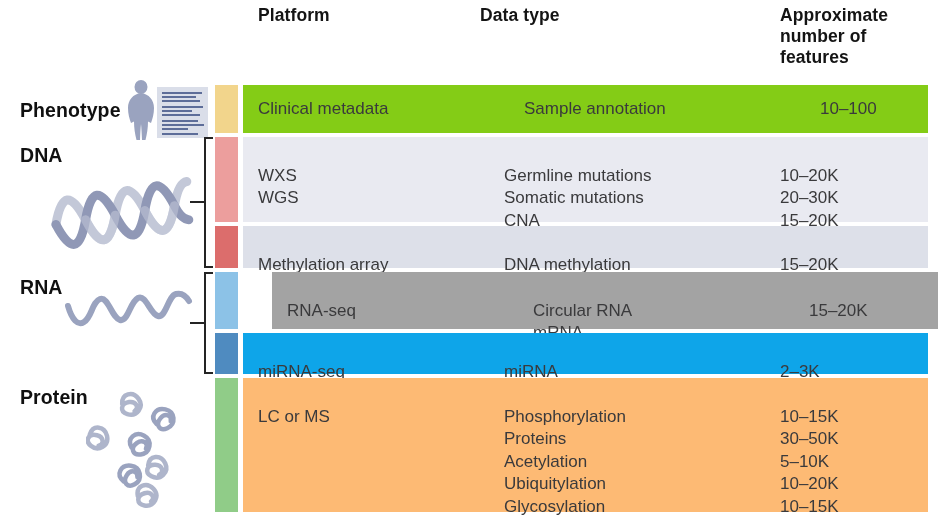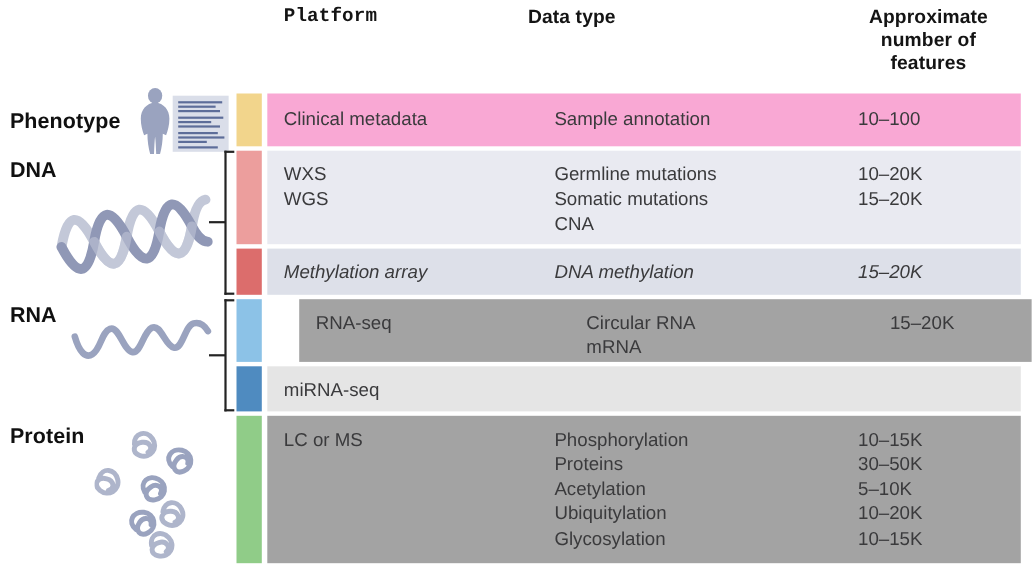--- a/index.html
+++ b/index.html
@@ -6,38 +6,38 @@
   html,body { background:#fff; }
   #canvas {
     position:relative; width:938px; height:517px; background:#ffffff;
     font-family:"Liberation Sans", sans-serif; overflow:hidden;
     -webkit-font-smoothing:antialiased;
   }
   .hdr {
     position:absolute; top:5px; font-size:17.5px; font-weight:bold;
     color:#141414; line-height:21px; letter-spacing:.1px;
   }
-  .hdr.platform  { left:258px;font-family:Liberation Mono, monospace; }
+  .hdr.platform  { left:258px; }
   .hdr.datatype  { left:480px; }
-  .hdr.features  { left:780px; width:128px;text-align:center; }
+  .hdr.features  { left:780px; width:128px; }
   .group-label {
-    position:absolute; left:9px; font-size:19.5px; font-weight:bold;
+    position:absolute; left:20px; font-size:19.5px; font-weight:bold;
     color:#101010; letter-spacing:.1px;
   }
   .illus { position:absolute; }
   .row { position:absolute; left:215px; }
   .band {
     position:absolute; left:0; top:0; width:23px; height:100%;
   }
   .cells {
     position:absolute; left:28px; top:0; width:685px; height:100%;
     display:flex; align-items:flex-start;
     font-size:17px; color:#3a3a3c; line-height:22.4px;
   }
-  .cells .col { padding-top:11px; }
+  .cells .col { padding-top:28px; }
   .col.platform { width:261px; padding-left:15px; }
   .col.datatype { width:276px; }
   .col.features { flex:1; }
   .row1 .cells .col { padding-top:13px; }
   .bracket {
     position:absolute; left:204px; width:9px;
     border:2px solid #242424; border-right:none;
   }
   .bracket-stem {
     position:absolute; left:190px; width:15px; height:2px; background:#242424;
@@ -104,21 +104,21 @@
     <use href="#scrib" transform="translate(52,96) rotate(10)" stroke="#AEB5CB"></use>
   </svg>
 
   <div class="bracket" style="top:137px;height:131px"></div>
   <div class="bracket-stem" style="top:201px"></div>
   <div class="bracket" style="top:272px;height:102px"></div>
   <div class="bracket-stem" style="top:322px"></div>
 
   <div class="row row1" style="top:85px;height:48px">
     <div class="band" style="background: rgb(242, 213, 140);"></div>
-    <div class="cells" style="background: #f9a8d4;">
+    <div class="cells" style="background: #84cc16; gap: 20px;">
       <div class="col platform">
           <div>Clinical metadata</div>
         </div>
       <div class="col datatype">
           <div>Sample annotation</div>
         </div>
       <div class="col features">
           <div>10–100</div>
         </div>
     </div>
@@ -131,28 +131,29 @@
         <div>WXS</div>
           <div>WGS</div>
       </div>
       <div class="col datatype">
         <div>Germline mutations</div>
           <div>Somatic mutations</div>
           <div>CNA</div>
       </div>
       <div class="col features">
         <div>10–20K</div>
+          <div>20–30K</div>
           <div>15–20K</div>
       </div>
     </div>
   </div>
 
   <div class="row" style="top:226px;height:42px">
     <div class="band" style="background: rgb(220, 109, 108);"></div>
-    <div class="cells" style="background: rgb(221, 224, 233); font-style: italic;">
+    <div class="cells" style="background: rgb(221, 224, 233);">
       <div class="col platform">
           <div>Methylation array</div>
         </div>
       <div class="col datatype">
           <div>DNA methylation</div>
         </div>
       <div class="col features">
           <div>15–20K</div>
         </div>
     </div>
@@ -169,36 +170,36 @@
           <div>mRNA</div>
       </div>
       <div class="col features">
           <div>15–20K</div>
         </div>
     </div>
   </div>
 
   <div class="row" style="top:333px;height:41px">
     <div class="band" style="background: rgb(79, 139, 192);"></div>
-    <div class="cells" style="background: #e5e5e5; flex-direction: column;">
+    <div class="cells" style="background: #0ea5e9;">
       <div class="col platform">
           <div>miRNA-seq</div>
         </div>
       <div class="col datatype">
           <div>miRNA</div>
         </div>
       <div class="col features">
           <div>2–3K</div>
         </div>
     </div>
   </div>
 
   <div class="row" style="top:378px;height:134px">
     <div class="band" style="background: rgb(144, 204, 136);"></div>
-    <div class="cells" style="background: #a3a3a3;">
+    <div class="cells" style="background: #fdba74;">
       <div class="col platform">
         <div>LC or MS</div>
       </div>
       <div class="col datatype">
         <div>Phosphorylation</div>
           <div>Proteins</div>
           <div>Acetylation</div>
         <div>Ubiquitylation</div>
           <div>Glycosylation</div>
       </div>

